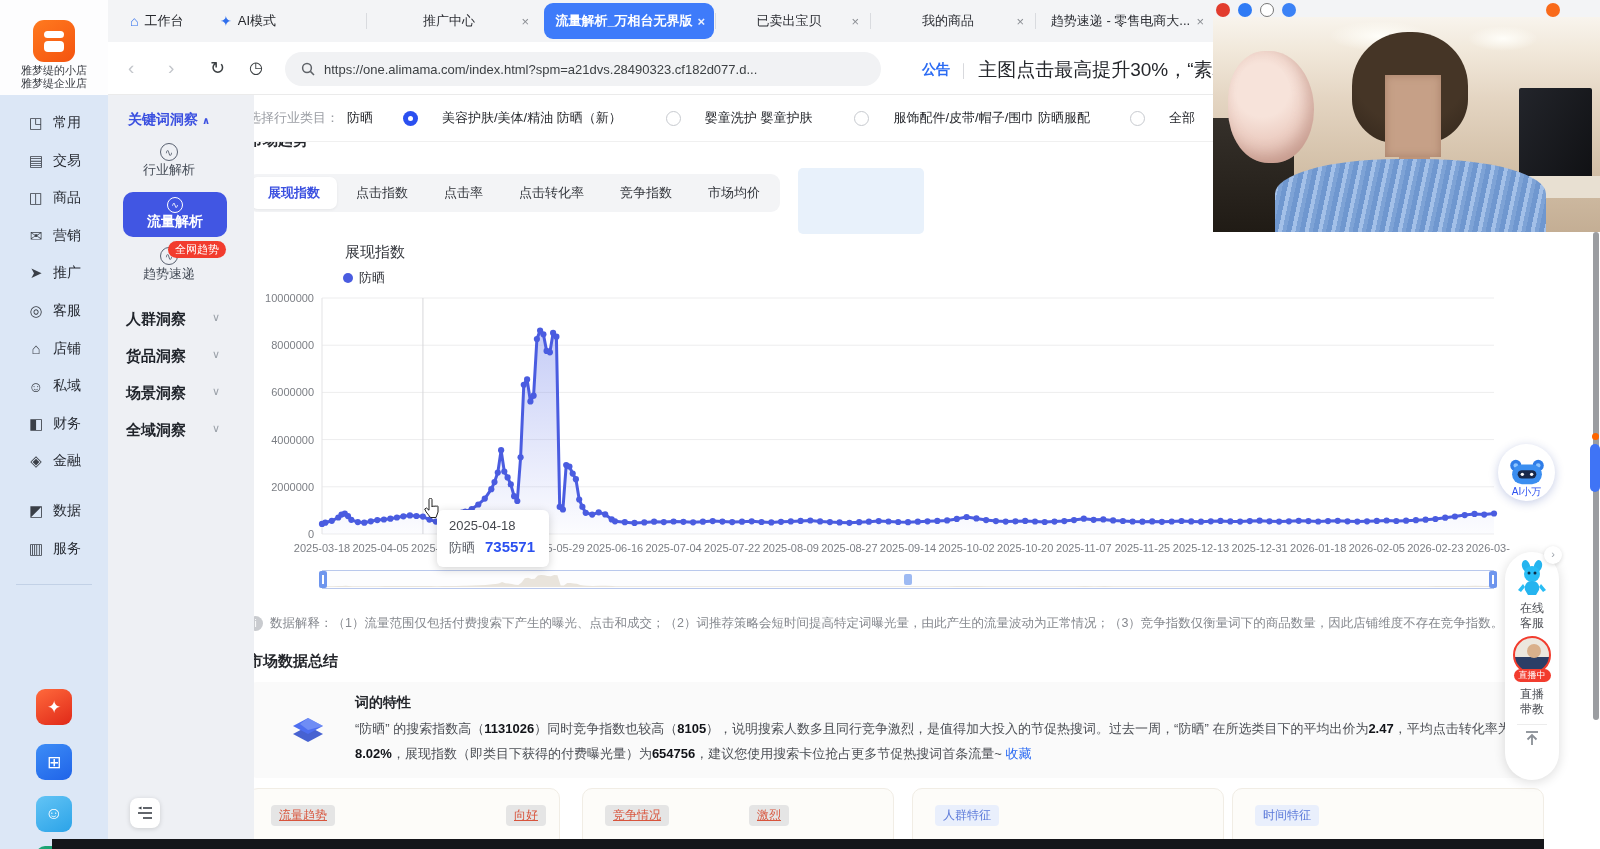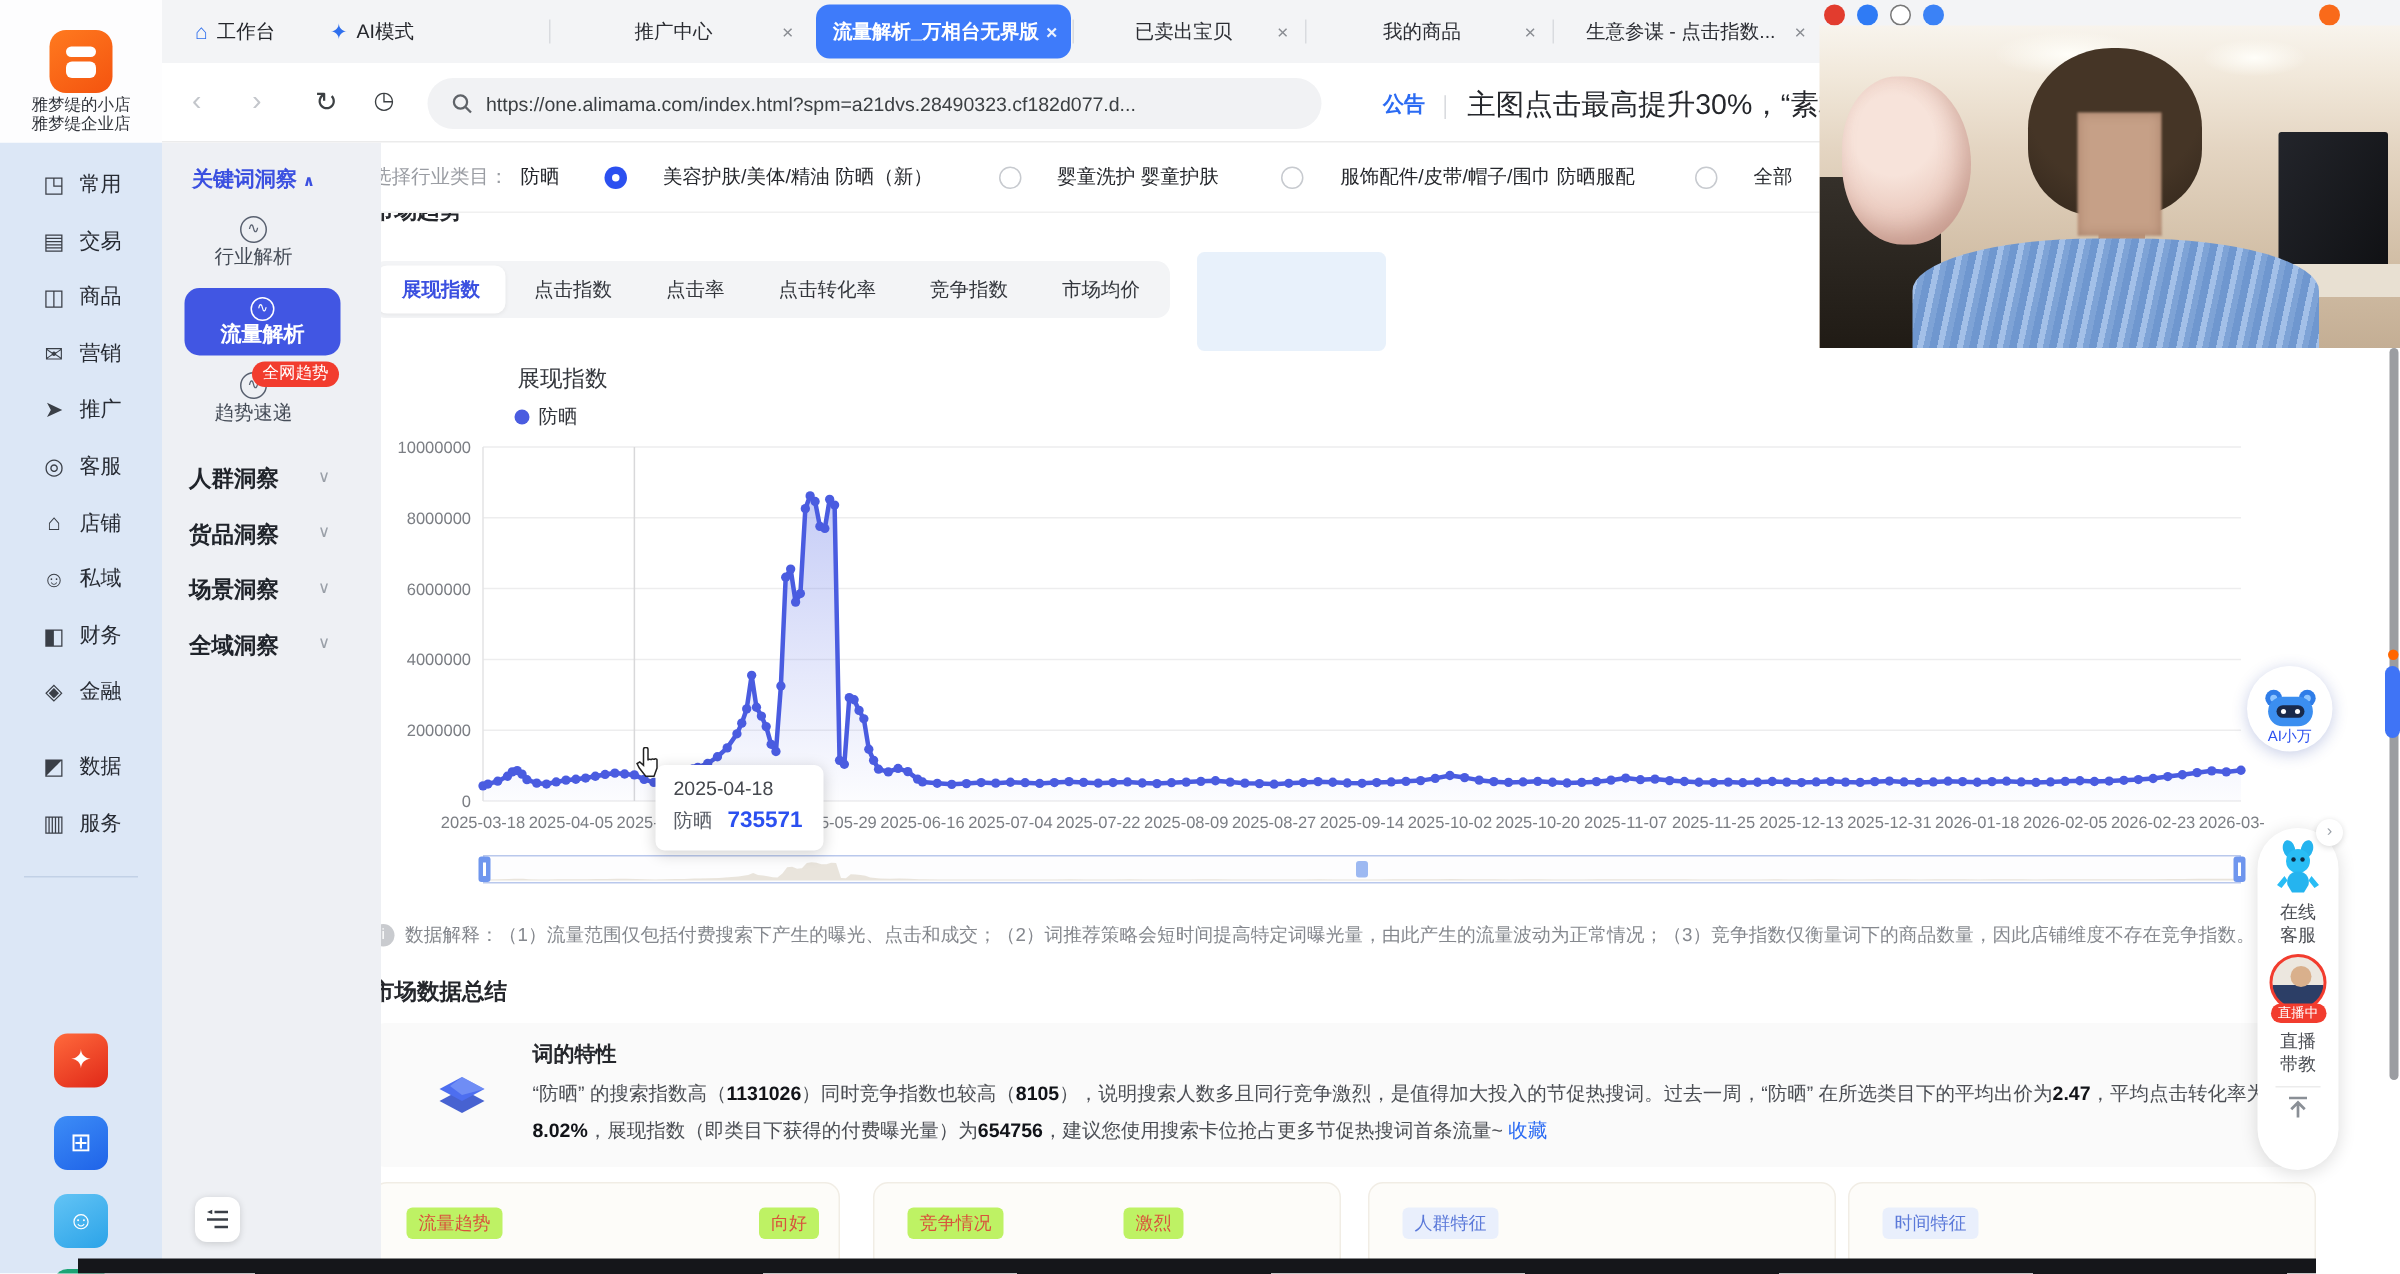--- a/index.html
+++ b/index.html
@@ -93,21 +93,21 @@
   .sum-title { position:absolute; left:248px; top:652px; font-size:15px; font-weight:bold; color:#25272c; }
   .word-card { position:absolute; left:248px; top:682px; width:1294px; height:96px; background:#fafafa; border-radius:9px; }
   .wc-title { position:absolute; left:107px; top:12px; font-size:14px; font-weight:bold; color:#25272c; }
   .wc-icon { position:absolute; left:42px; top:34px; }
   .wc-text { position:absolute; left:107px; top:34px; width:1170px; font-size:13px; line-height:25px; color:#4c4f55; }
   .wc-text b { color:#111318; }
   .wc-text .link { color:#2b6bf3; cursor:pointer; }
 
   .bcard { position:absolute; top:788px; width:312px; height:60px; background:#fdfcf9; border:1px solid #f1ede5; border-radius:10px; }
   .bbadge { position:absolute; top:16px; font-size:12px; padding:2px 8px; border-radius:4px; white-space:nowrap; }
-  .bbadge.red { background:#bef264; color:#d8543c; }
+  .bbadge.red { background:#e5e5e5; color:#d8543c;text-decoration:underline; }
   .bbadge.blue { background:#e9effc; color:#5b79d9; }
 
   .bottom-black { position:absolute; left:52px; top:839px; width:1492px; height:10px; background:#15161a; z-index:50; }
 
   
   .webcam { position:absolute; left:1213px; top:17px; width:387px; height:215px; z-index:40; overflow:hidden;
     background:linear-gradient(180deg,#f8f4ed 0%,#f1e8da 16%,#e4d5c2 38%,#d3c0a8 70%,#c4ae94 100%); }
   .wc-ceillight { position:absolute; border-radius:50%; background:radial-gradient(closest-side,#fffef9,rgba(255,254,249,0)); }
   .wc-cab { position:absolute; left:0; top:47%; width:21%; height:53%; background:linear-gradient(180deg,#35302a,#201b15); }
   .wc-flowers { position:absolute; left:4%; top:16%; width:22%; height:52%; border-radius:45% 55% 50% 50%; background:radial-gradient(circle at 40% 35%,#f7e3da 0 30%,#edcfc4 55%,#ddb7ab 80%); box-shadow:inset -6px -8px 14px rgba(160,110,95,.35); }
@@ -173,21 +173,21 @@
     </div>
     <div class="btab" style="left: 612px; width: 148px;">
       <span style="padding-right: 10px;">已卖出宝贝</span>
       <span class="x">×</span>
     </div>
     <div class="btab" style="left: 765px; width: 160px;">
       <span style="padding-right: 10px;">我的商品</span>
       <span class="x">×</span>
     </div>
     <div class="btab" style="left: 930px; width: 175px;">
-      <span style="padding-right: 10px;">生意参谋 - 点击指数...</span>
+      <span style="padding-right: 10px;">趋势速递 - 零售电商大...</span>
       <span class="x">×</span>
     </div>
   </div>
 
 <div class="toolbar">
   <span class="navbtn" style="left:20px">‹</span>
   <span class="navbtn" style="left:60px">›</span>
   <span class="navbtn dark" style="left:102px;font-size:18px">↻</span>
   <span class="navbtn dark" style="left:141px;font-size:16px">◷</span>
   <div class="urlpill">

